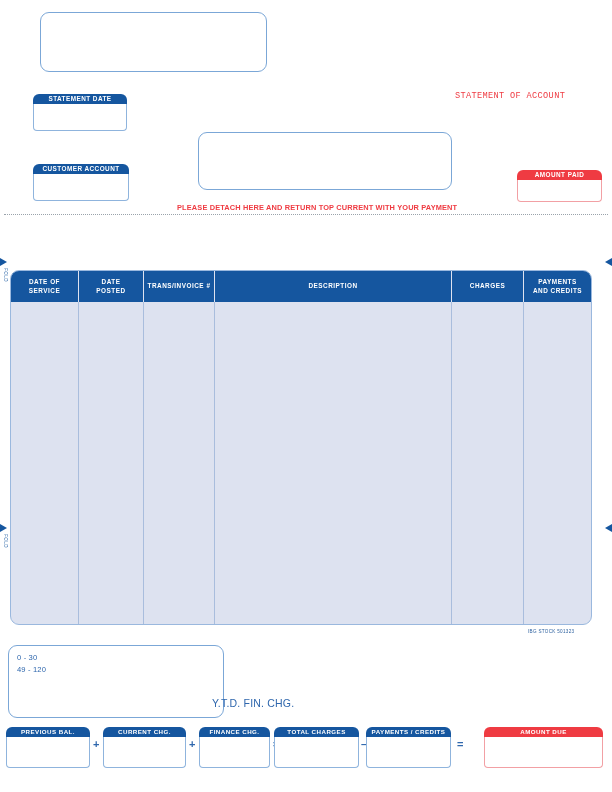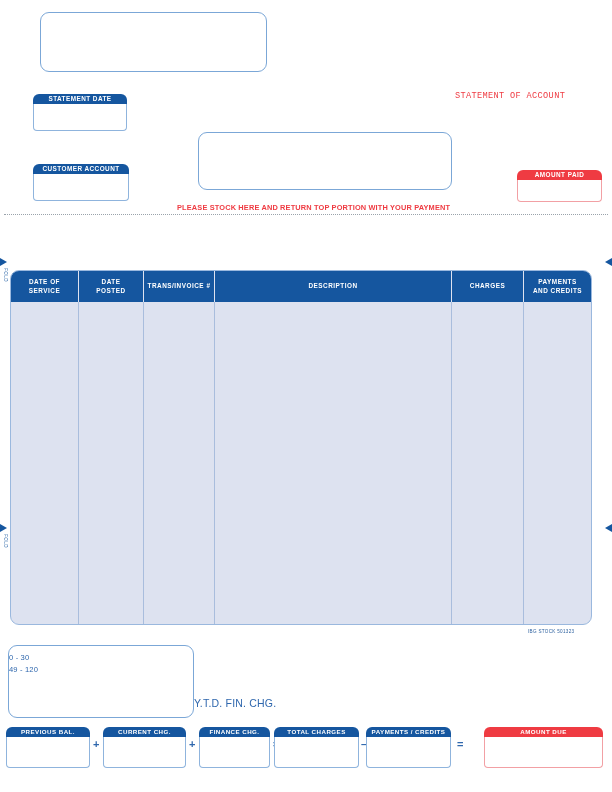--- a/index.html
+++ b/index.html
@@ -164,32 +164,32 @@
   #stock-no {
     left: 528px; top: 629px;
     font-size: 4.6px;
     color: #2a5f9e;
     letter-spacing: .3px;
     white-space: nowrap;
   }
 
   
   #aging-box {
-    left: 8px; top: 645px; width: 186px; height: 73px;
-    padding: 6px 0 0 0;
+    left: 8px; top: 645px; width: 216px; height: 73px;
+    padding: 6px 0 0 8px;
   }
   #aging-box .row {
     font-size: 7.6px;
     color: #2f67ad;
     line-height: 12.3px;
     letter-spacing: .15px;
   }
 
   #ytd-fin-chg {
-    left: 194px; top: 697px;
+    left: 212px; top: 697px;
     font-size: 10.5px;
     color: #2f67ad;
     letter-spacing: .2px;
     white-space: nowrap;
   }
 
   
   #totals { left: 0; top: 727px; width: 612px; height: 45px; }
   .tot { position: absolute; top: 0; }
   .tot .cap { font-size: 6.2px; height: 10px; line-height: 10px; }
@@ -221,21 +221,21 @@
   <div id="customer-account" class="abs field">
     <div class="cap">CUSTOMER ACCOUNT</div>
     <div class="well"></div>
   </div>
 
   <div id="amount-paid" class="abs field red">
     <div class="cap">AMOUNT PAID</div>
     <div class="well"></div>
   </div>
 
-  <div id="detach-text" class="abs">PLEASE STOCK HERE AND RETURN TOP PORTION WITH YOUR PAYMENT</div>
+  <div id="detach-text" class="abs">PLEASE DETACH HERE AND RETURN TOP CURRENT WITH YOUR PAYMENT</div>
 
   <div id="perf-line" class="abs"></div>
 
   <div class="abs tri left" style="left:0px; top:258px;"></div>
   <div class="abs fold" style="left:2px; top:268px;">FOLD</div>
 
   <div class="abs tri left" style="left:0px; top:524px;"></div>
   <div class="abs fold" style="left:2px; top:534px;">FOLD</div>
 
   <div class="abs tri right" style="right:0px; top:258px;"></div>

